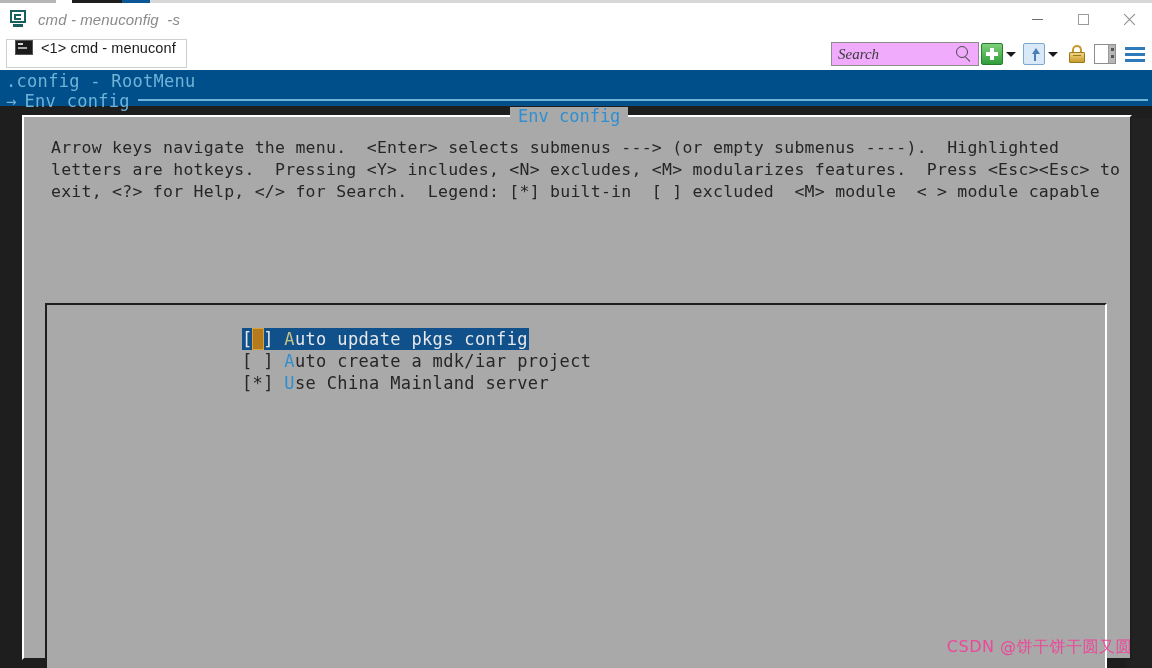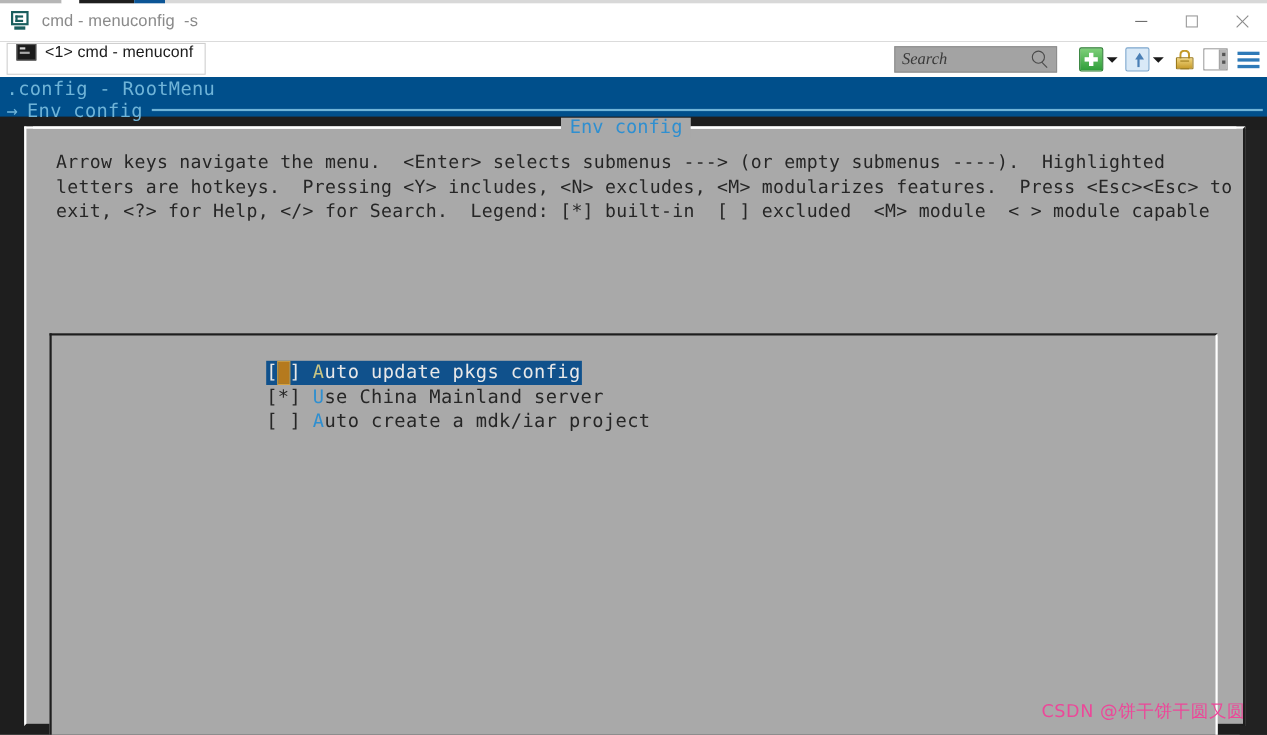--- a/index.html
+++ b/index.html
@@ -55,20 +55,21 @@
   .title-icon .base {
     position: absolute; left: 4px; top: 15px;
     width: 10px; height: 3px;
     background: #1a5e5e;
   }
   .title-text {
     font-size: 15px;
     color: #8a8a8a;
     letter-spacing: 0.1px;
     white-space: pre;
+    font-style: italic;
   }
   .win-controls {
     position: absolute;
     right: 0; top: 0;
     height: 38px;
     display: flex;
     align-items: center;
   }
   .win-btn {
     width: 46px; height: 38px;
@@ -174,25 +175,25 @@
     right: 4px; top: 2px;
     height: 28px;
     display: flex;
     align-items: center;
     gap: 0px;
   }
   .search-wrap {
     position: relative;
     width: 148px; height: 24px;
     border: 1px solid #8d8d8d;
-    background: #a3a3a3;
+    background: #f0abfc;
     display: flex;
     align-items: center;
     box-sizing: border-box;
-    margin-right: 20px;
+    margin-right: 2px;
   }
   .search-wrap input {
     border: none;
     outline: none;
     background: transparent;
     font-family: "Liberation Serif", serif;
     font-style: italic;
     font-size: 15px;
     color: #3a3a3a;
     width: 118px;
@@ -608,24 +609,24 @@
         <span class="t-txt">Env config</span>
         <span class="rule-r"></span>
       </div>
 
       <div class="help-text"><div>Arrow keys navigate the menu.  &lt;Enter&gt; selects submenus ---&gt; (or empty submenus ----).  Highlighted</div><div>letters are hotkeys.  Pressing &lt;Y&gt; includes, &lt;N&gt; excludes, &lt;M&gt; modularizes features.  Press &lt;Esc&gt;&lt;Esc&gt; to</div><div>exit, &lt;?&gt; for Help, &lt;/&gt; for Search.  Legend: [*] built-in  [ ] excluded  &lt;M&gt; module  &lt; &gt; module capable</div></div>
 
       <div class="listbox">
         <div class="menu-items">
             <div style="height: 22px;"><div class="mi sel"><span>[</span><span class="cursor"> </span><span>] </span><span class="hot">A</span><span>uto update pkgs config</span></div></div>
             <div style="height: 22px;">
-              <div class="mi"><span>[</span><span>*</span><span>] </span><span class="hot">U</span><span>se China Mainland server</span></div>
+              <div class="mi"><span>[</span><span> </span><span>] </span><span class="hot">A</span><span>uto create a mdk/iar project</span></div>
             </div>
             <div style="height: 22px;">
-              <div class="mi"><span>[</span><span> </span><span>] </span><span class="hot">A</span><span>uto create a mdk/iar project</span></div>
+              <div class="mi"><span>[</span><span>*</span><span>] </span><span class="hot">U</span><span>se China Mainland server</span></div>
             </div>
           </div>
       </div>
     </div>
 
     <div class="watermark">CSDN @饼干饼干圆又圆</div>
   </div>
 </div>
 
 </body></html>

